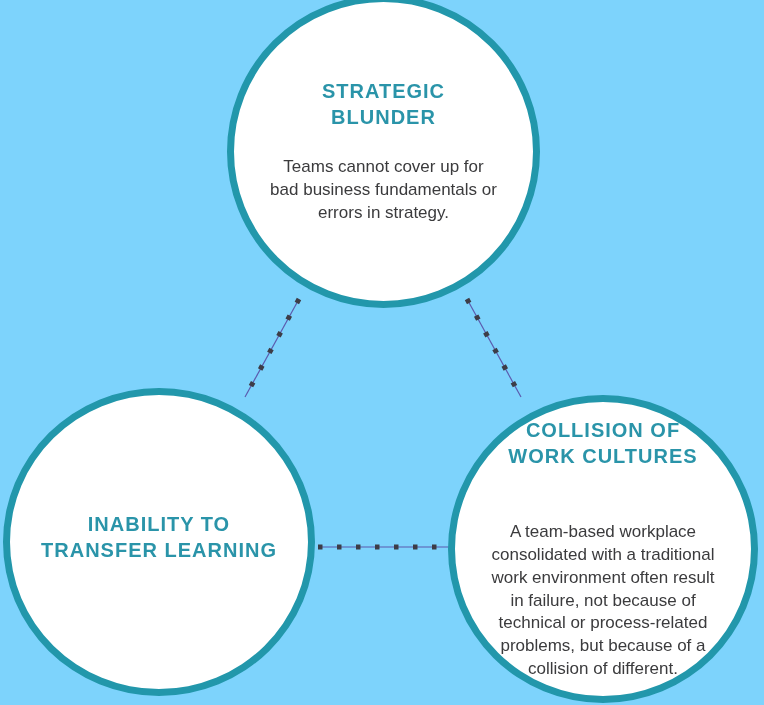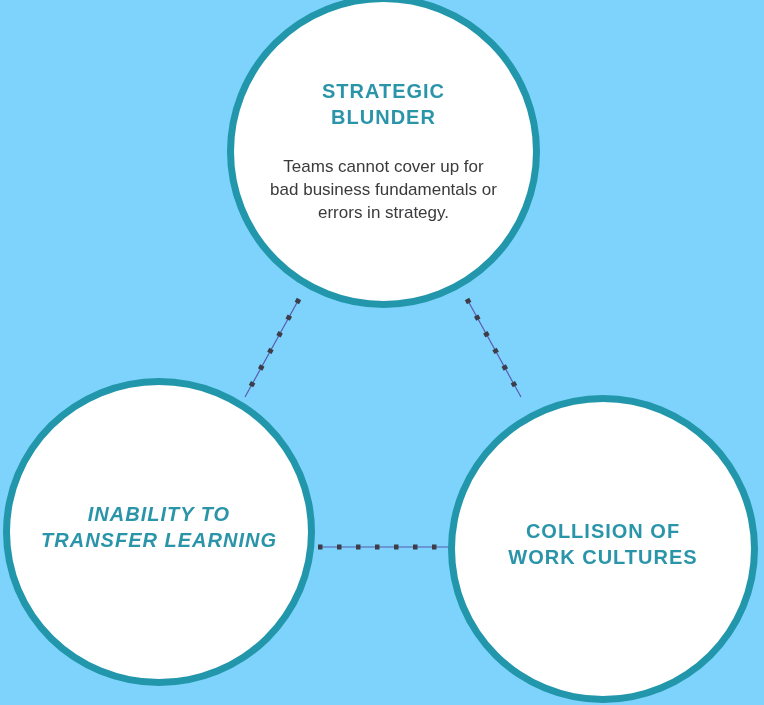--- a/index.html
+++ b/index.html
@@ -37,21 +37,21 @@
     background: #ffffff;
     border: 7px solid var(--ring-color, #2297ab);
     border-radius: 50%;
     display: flex;
     flex-direction: column;
     align-items: center;
     justify-content: center;
     text-align: center;
   }
   .node-top    { left: 227px; top:  -5px; width: 313px; height: 313px; }
-  .node-left   { left:   3px; top: 378px; width: 312px; height: 308px; font-style: italic; }
+  .node-left   { left:   3px; top: 388px; width: 312px; height: 308px; }
   .node-right  { left: 448px; top: 395px; width: 310px; height: 308px; gap: 42px; }
 
   .node-title {
     margin: 0 0 10px 0;
     color: var(--title-color, #2a94a9);
     font-size: 20px;
     font-weight: bold;
     line-height: 1.3;
     letter-spacing: 1px;
     white-space: pre-line;
@@ -93,15 +93,16 @@
   </div>
 
   <div class="node node-left">
     <h2 class="node-title">INABILITY TO
 TRANSFER LEARNING</h2>
   </div>
 
   <div class="node node-right">
     <h2 class="node-title">COLLISION OF
 WORK CULTURES</h2>
+    <p class="node-desc">A team-based workplace consolidated with a traditional work environment often result in failure, not because of technical or process-related problems, but because of a collision of different.</p>
   </div>
 
 </div>
 
 </body></html>

